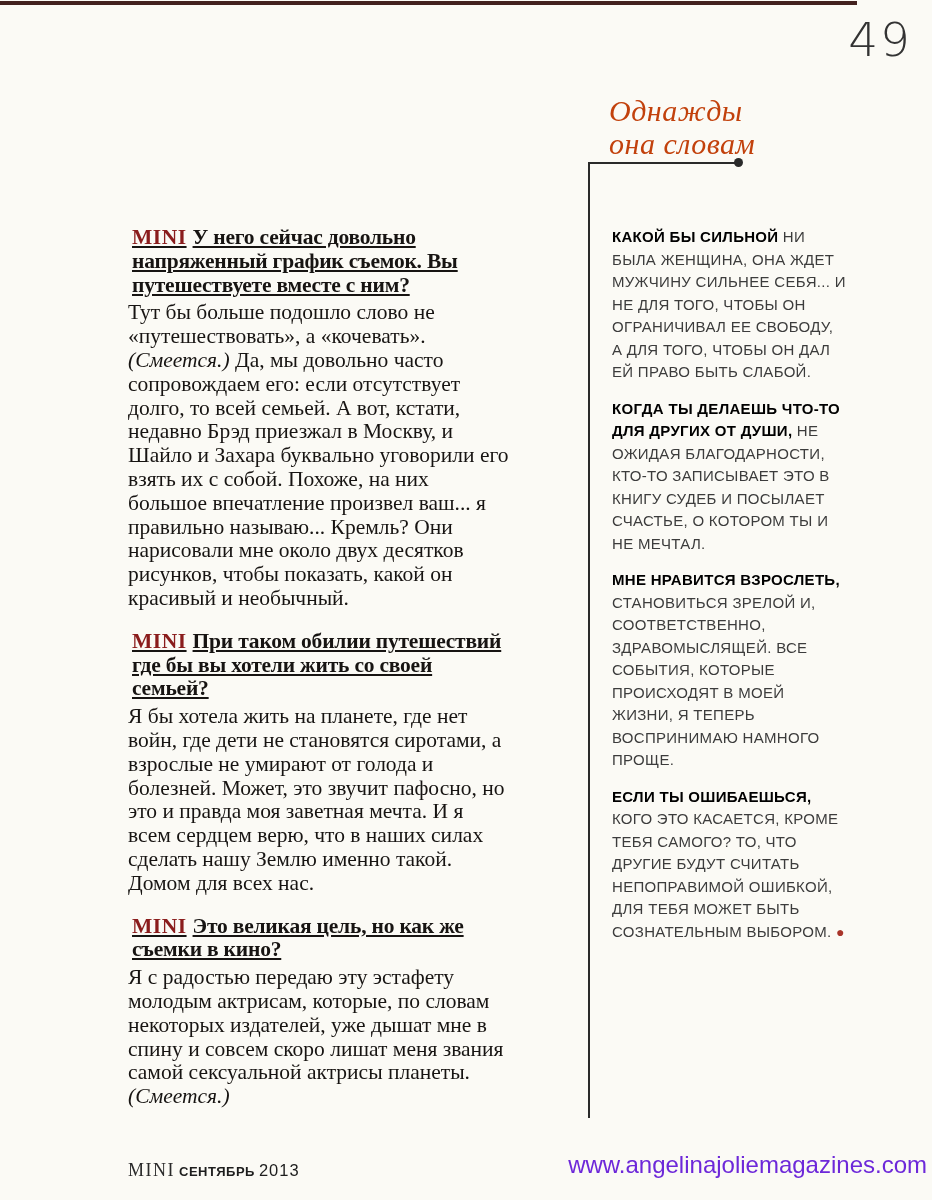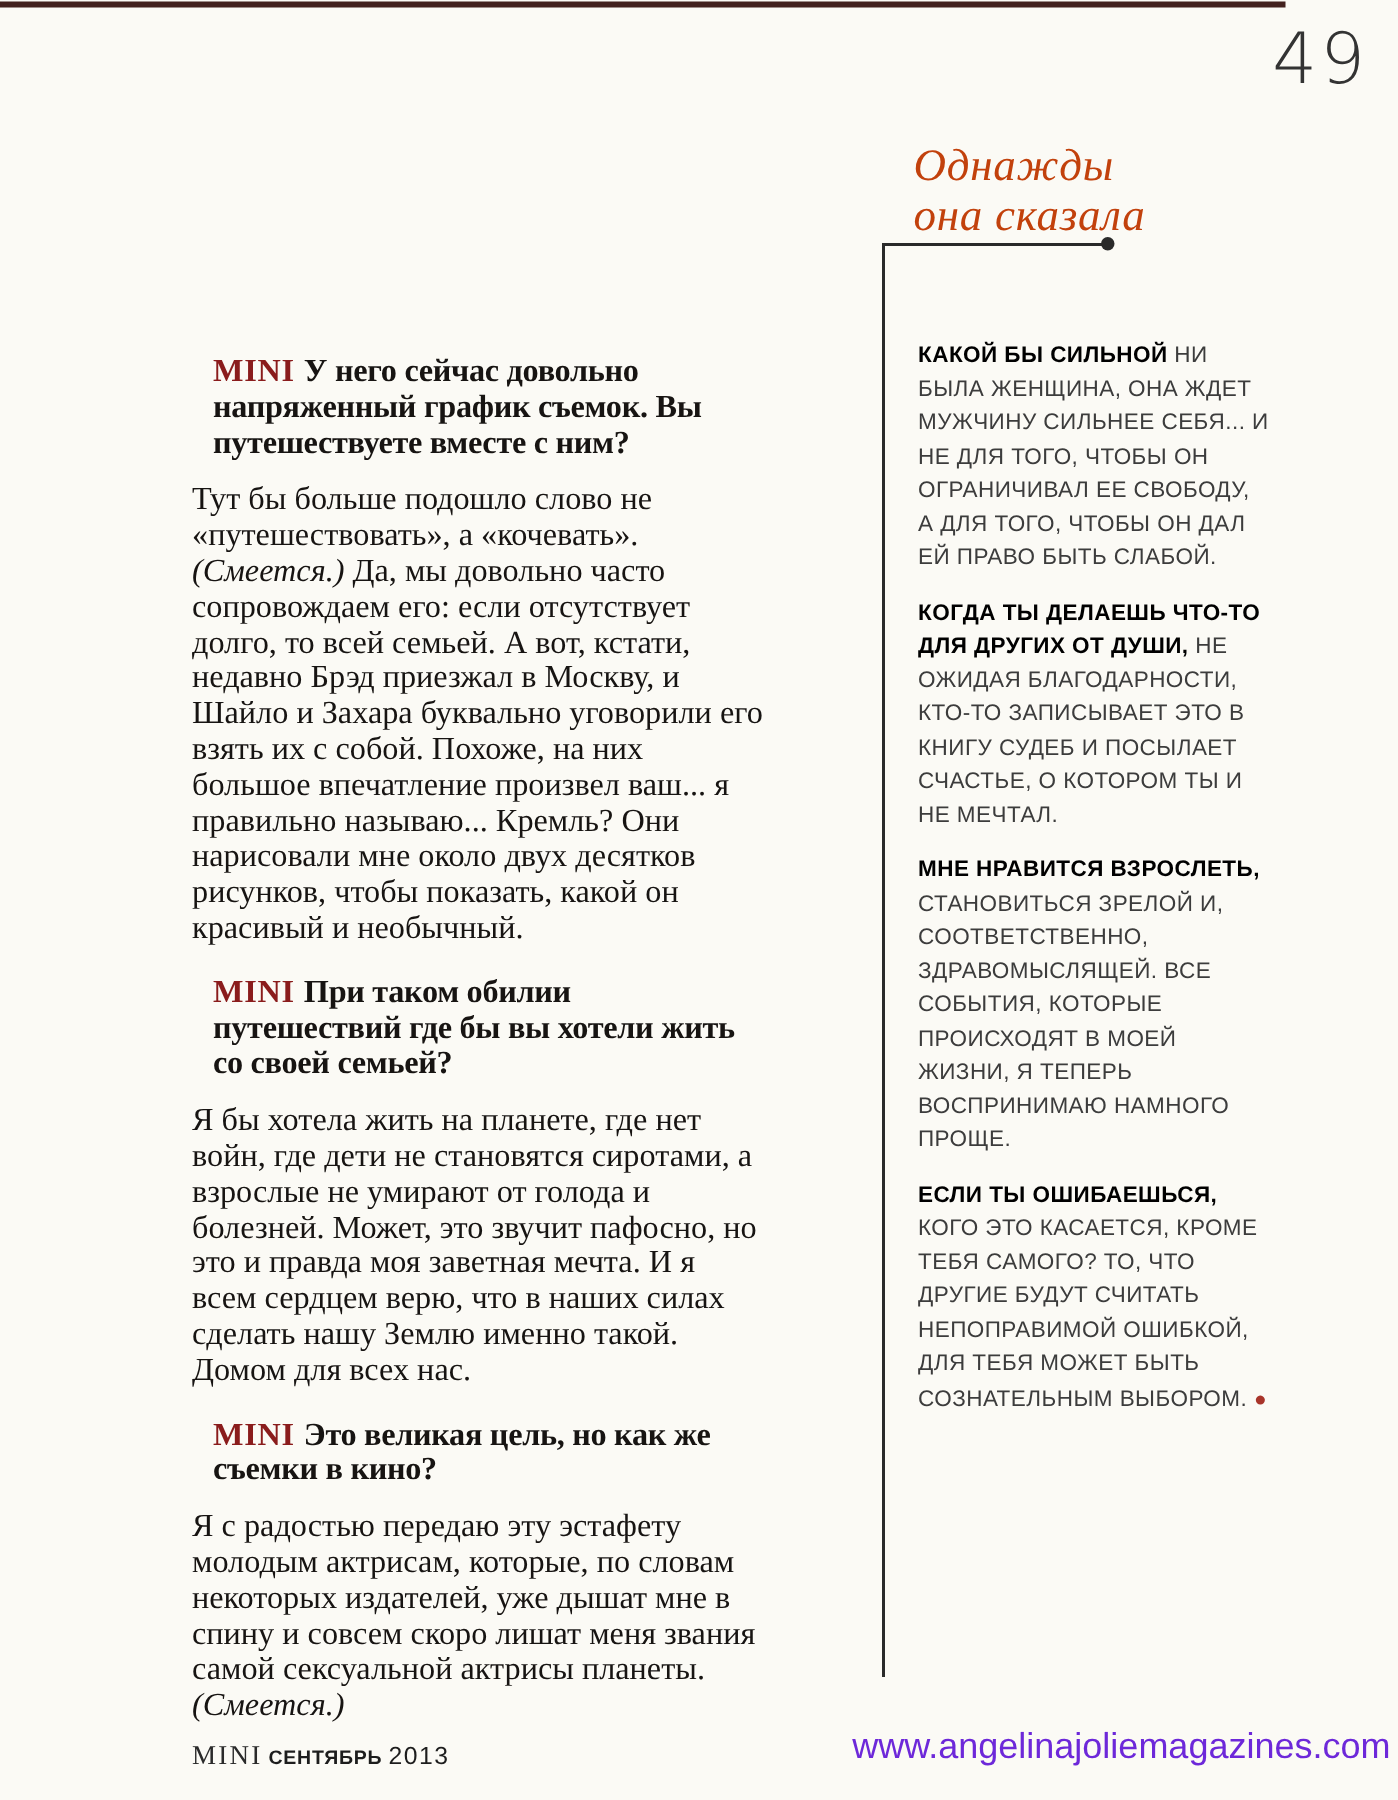--- a/index.html
+++ b/index.html
@@ -28,21 +28,21 @@
   }
   .rule-h { position: absolute; left: 588px; top: 162px; width: 150px; height: 2px; background: #2a2a2a; }
   .rule-dot { position: absolute; left: 734px; top: 158px; width: 9px; height: 9px; border-radius: 50%; background: #2a2a2a; }
   .rule-v { position: absolute; left: 588px; top: 162px; width: 2px; height: 956px; background: #2a2a2a; }
 
   .left-col {
     position: absolute; left: 128px; top: 222px; width: 382px;
     font-size: 21.5px; line-height: 23.8px; color: #171412;
   }
   .qa { margin: 0 0 19px 0; }
-  .question { margin: 14px; font-weight: bold; letter-spacing: -0.2px; }
+  .question { margin: 4px; font-weight: bold; letter-spacing: -0.2px; text-decoration: underline; }
   .mini-label { color: #8a1c1c; font-weight: bold; letter-spacing: 0.5px; margin-right: 6px; }
   .answer { margin: 0; font-weight: normal; }
   .it { font-style: italic; text-align: right; }
 
   .right-col {
     position: absolute; left: 612px; top: 226px; width: 234px;
     font-family: "Liberation Sans", sans-serif;
     font-size: 15px; line-height: 22.5px;
     color: #3c3c3c; letter-spacing: 0.3px;
   }
@@ -66,21 +66,21 @@
 </style>
 </head>
 <body>
 
 <div class="top-rule" style="background:#43211e;"></div>
 
 <div class="page-number">49</div>
 
 <div class="section-header">
   <div>Однажды</div>
-  <div>она сказала</div>
+  <div>она словам</div>
 </div>
 <div class="rule-h"></div>
 <div class="rule-dot"></div>
 <div class="rule-v"></div>
 
 <div class="left-col">
 
   <div class="qa">
     <p class="question"><span class="mini-label">MINI</span><span>У него сейчас довольно напряженный график съемок. Вы путешествуете вместе с ним?</span></p>
     <p class="answer"><span>Тут бы больше подошло слово не «путешествовать», а «кочевать». </span><span class="it">(Смеется.)</span><span> Да, мы довольно часто сопровождаем его: если отсутствует долго, то всей семьей. А вот, кстати, недавно Брэд приезжал в Москву, и Шайло и Захара буквально уговорили его взять их с собой. Похоже, на них большое впечатление произвел ваш... я правильно называю... Кремль? Они нарисовали мне около двух десятков рисунков, чтобы показать, какой он красивый и необычный.</span></p>

